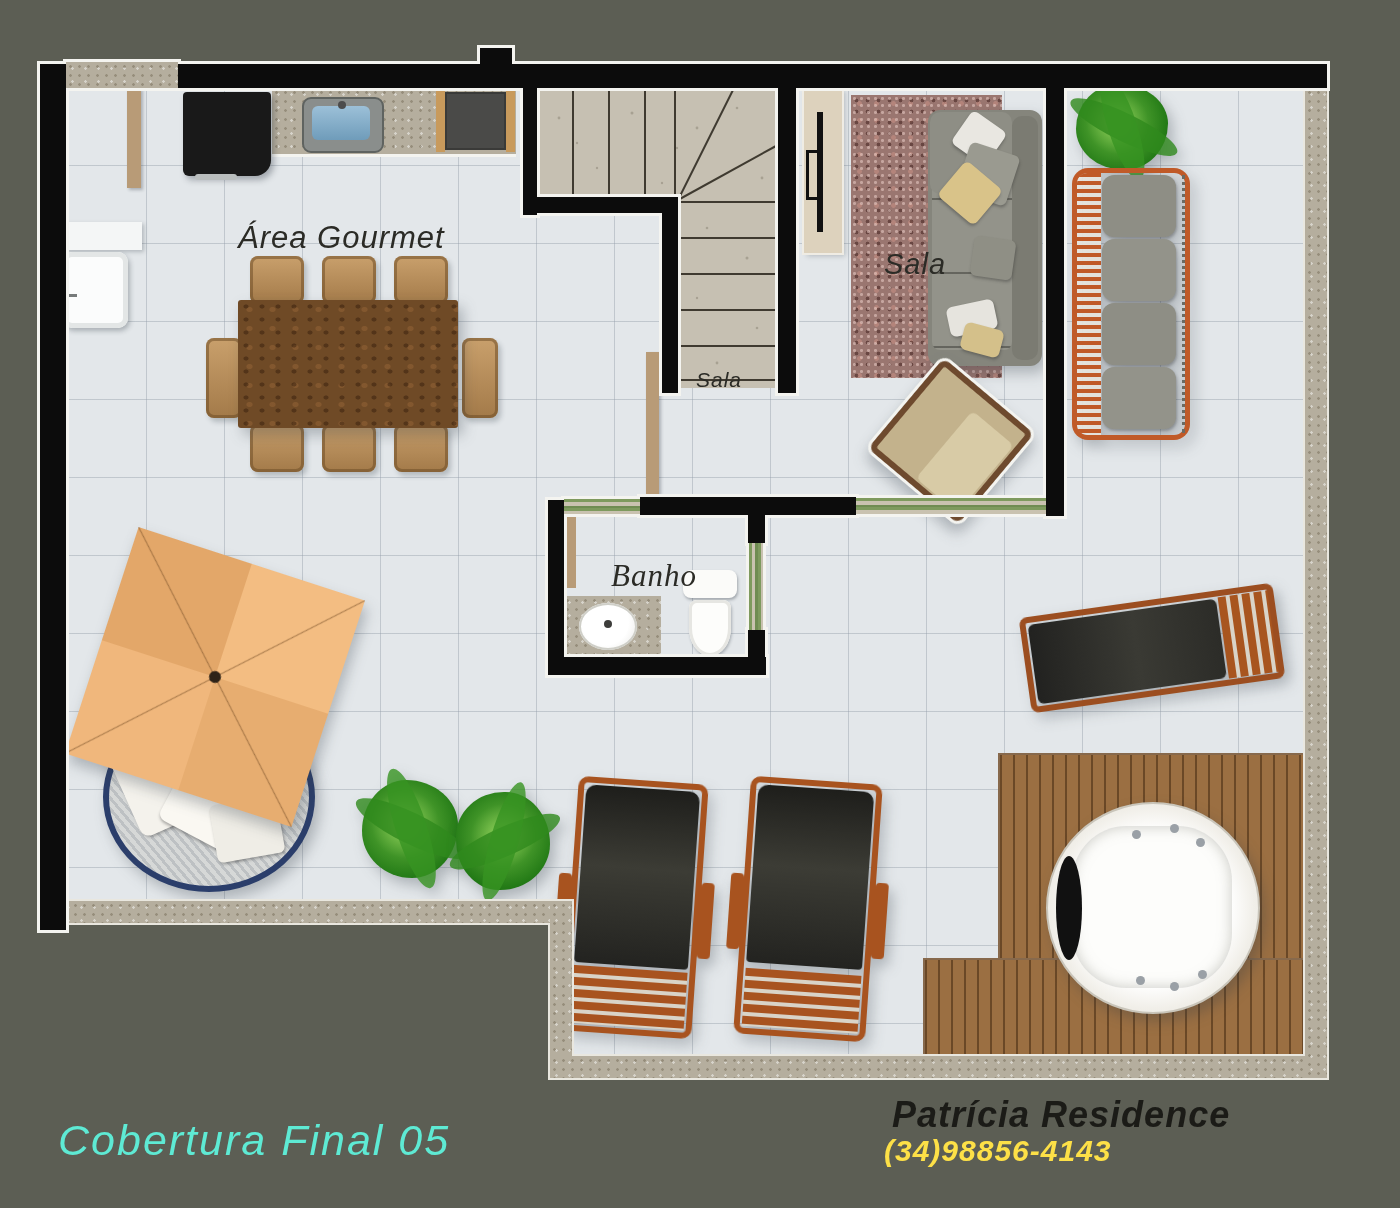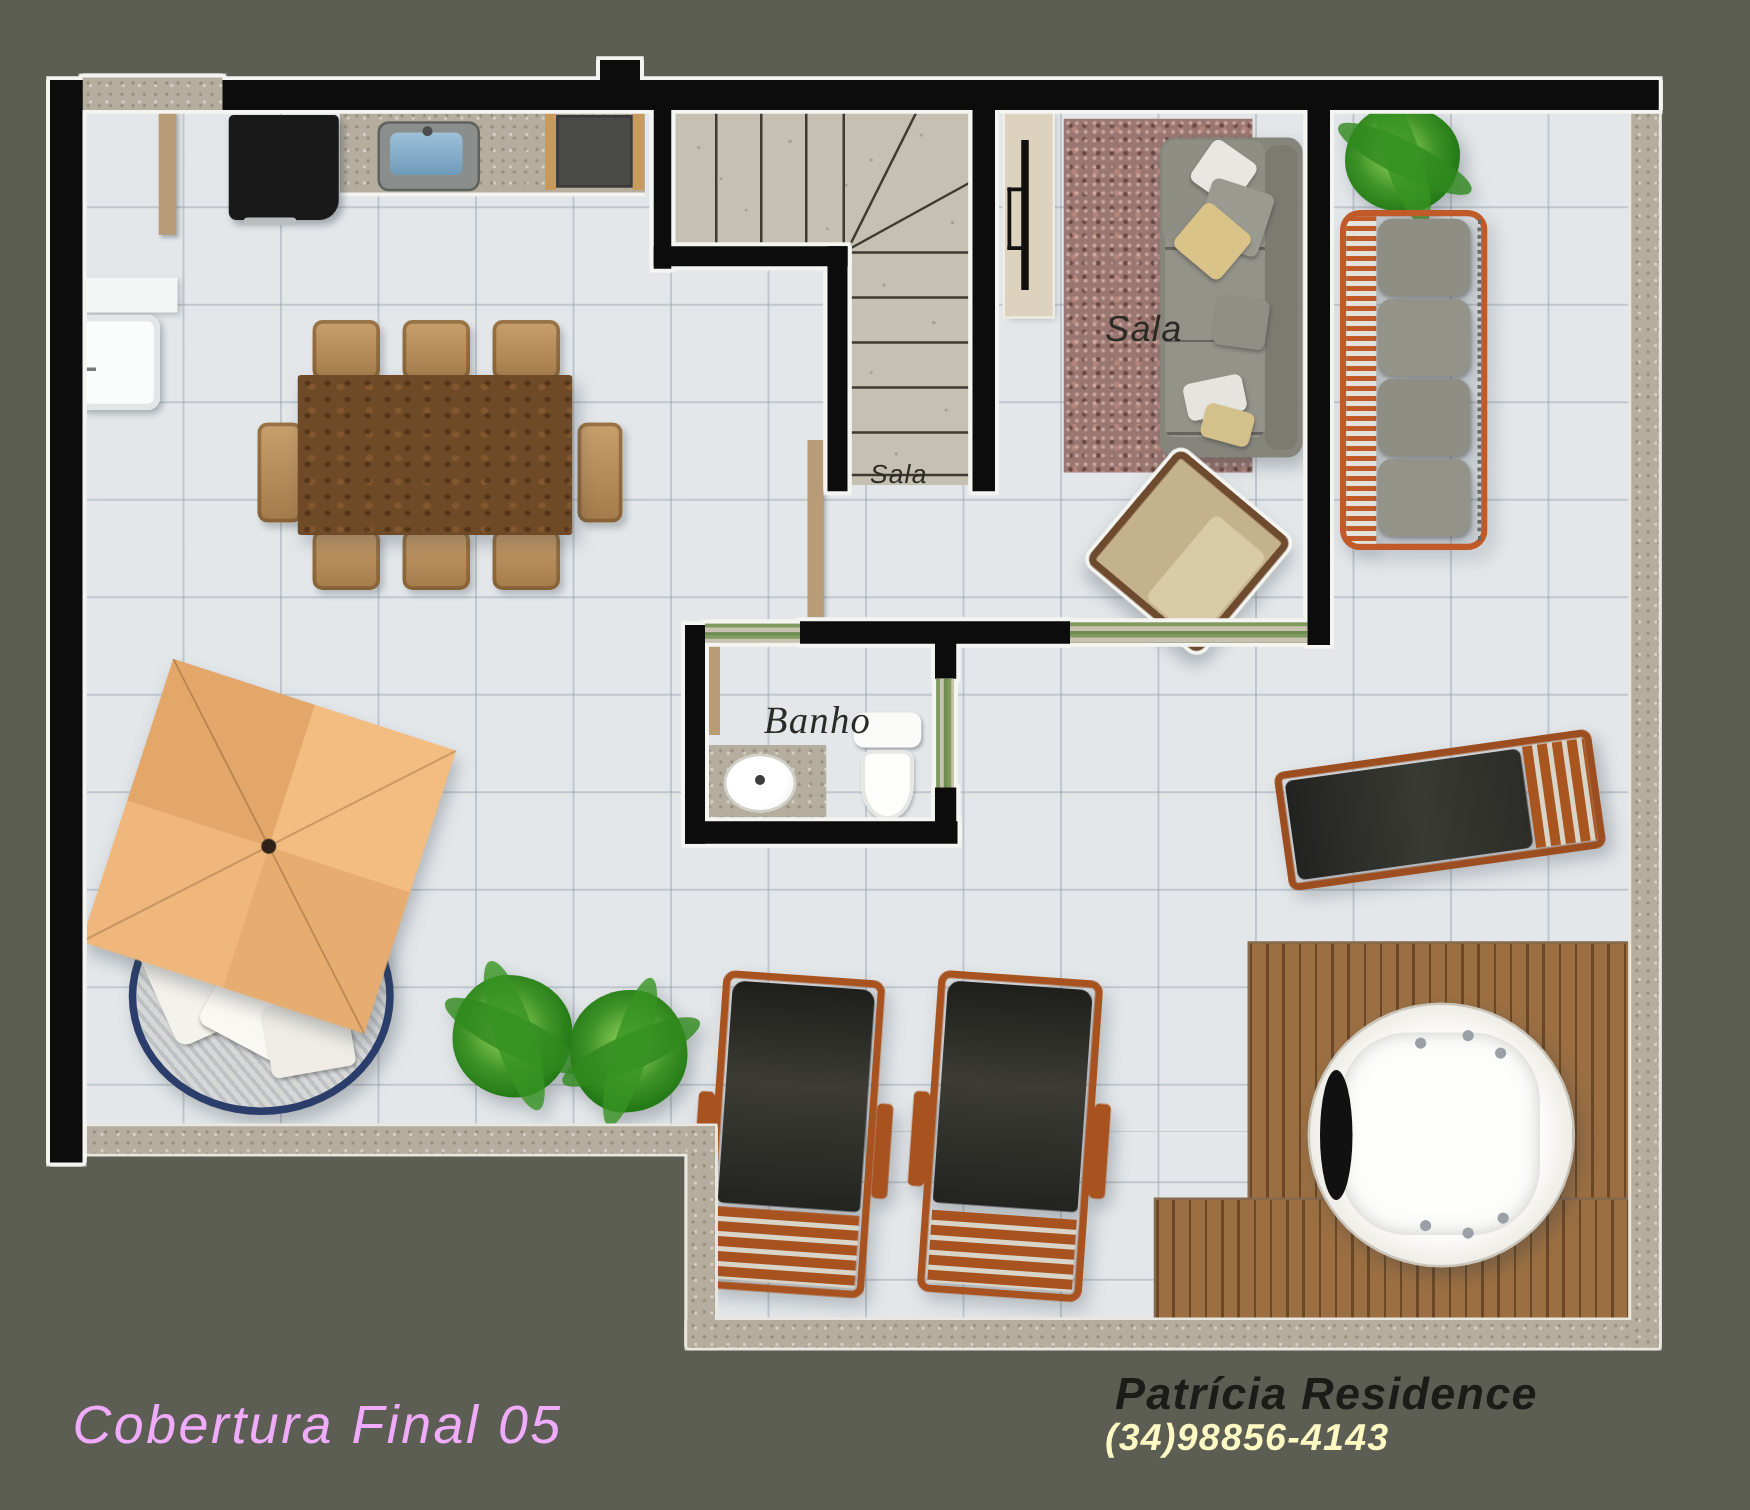--- a/index.html
+++ b/index.html
@@ -283,22 +283,23 @@
     <div class="wall" style="left:640px;top:497px;width:216px;height:18px;"></div>
     <div class="wall" style="left:748px;top:512px;width:17px;height:31px;"></div>
     <div class="stone green-track-v" style="left:749px;top:543px;width:14px;height:88px;"></div>
     <div class="wall" style="left:748px;top:630px;width:17px;height:28px;"></div>
     <div class="wall" style="left:548px;top:657px;width:218px;height:18px;"></div>
 
     <div class="stone green-track" style="left:856px;top:498px;width:190px;height:16px;"></div>
     <div class="wall" style="left:1046px;top:88px;width:18px;height:428px;"></div>
   </div>
 
+  <div class="lbl" style="left:238px;top:220px;font-size:31px;">Área Gourmet</div>
   <div class="lbl" style="left:884px;top:248px;font-size:29px;">Sala</div>
   <div class="lbl" style="left:696px;top:368px;font-size:21px;">Sala</div>
   <div class="lbl" style="left:611px;top:558px;font-size:31px;font-family:Liberation Serif, serif;">Banho</div>
 
-  <div class="lbl" style="left:58px;top:1116px;font-size:43px;color:#f0abfc;letter-spacing:2px;">Cobertura Final 05</div>
+  <div class="lbl" style="left:58px;top:1116px;font-size:43px;color:#5eead4;letter-spacing:2px;">Cobertura Final 05</div>
   <div class="lbl" style="left:892px;top:1094px;font-size:36px;font-weight:bold;color:#1b1b17;letter-spacing:1px;">Patrícia Residence</div>
-  <div class="lbl" style="left:884px;top:1134px;font-size:30px;font-weight:bold;color:#fef9c3;">(34)98856-4143</div>
+  <div class="lbl" style="left:884px;top:1134px;font-size:30px;font-weight:bold;color:#fde047;">(34)98856-4143</div>
 
 
 </div>
 
 </body></html>

